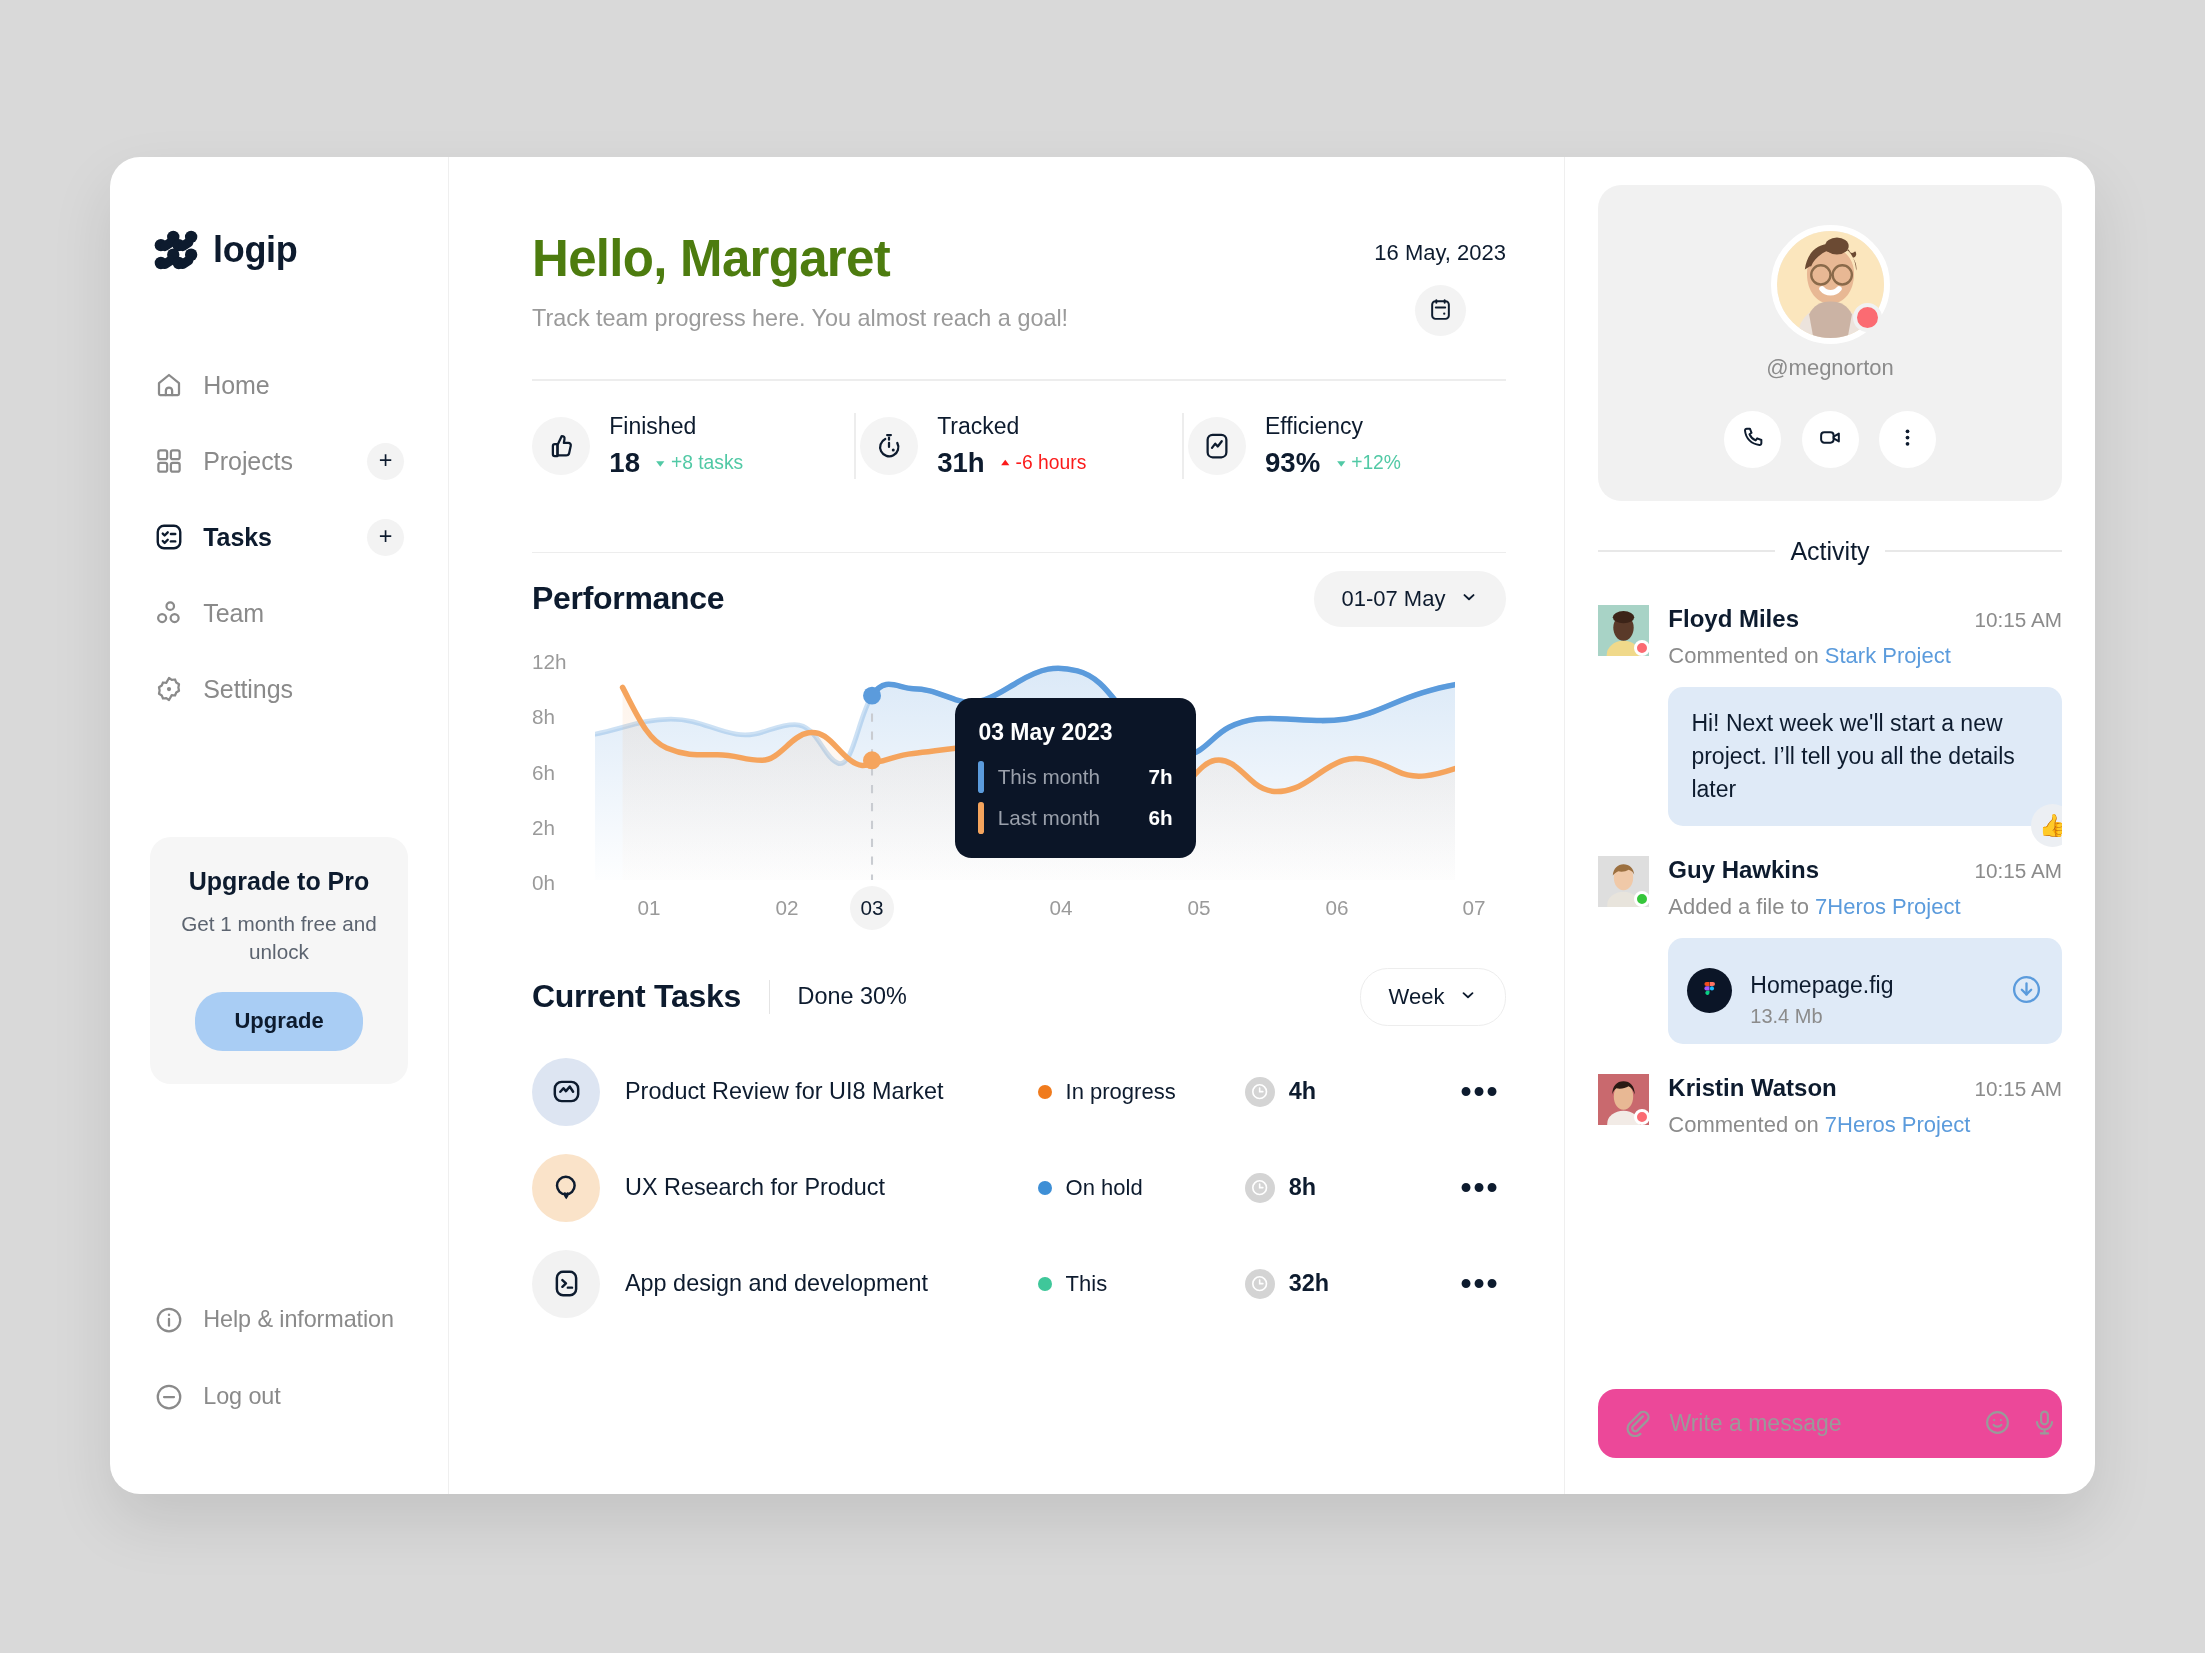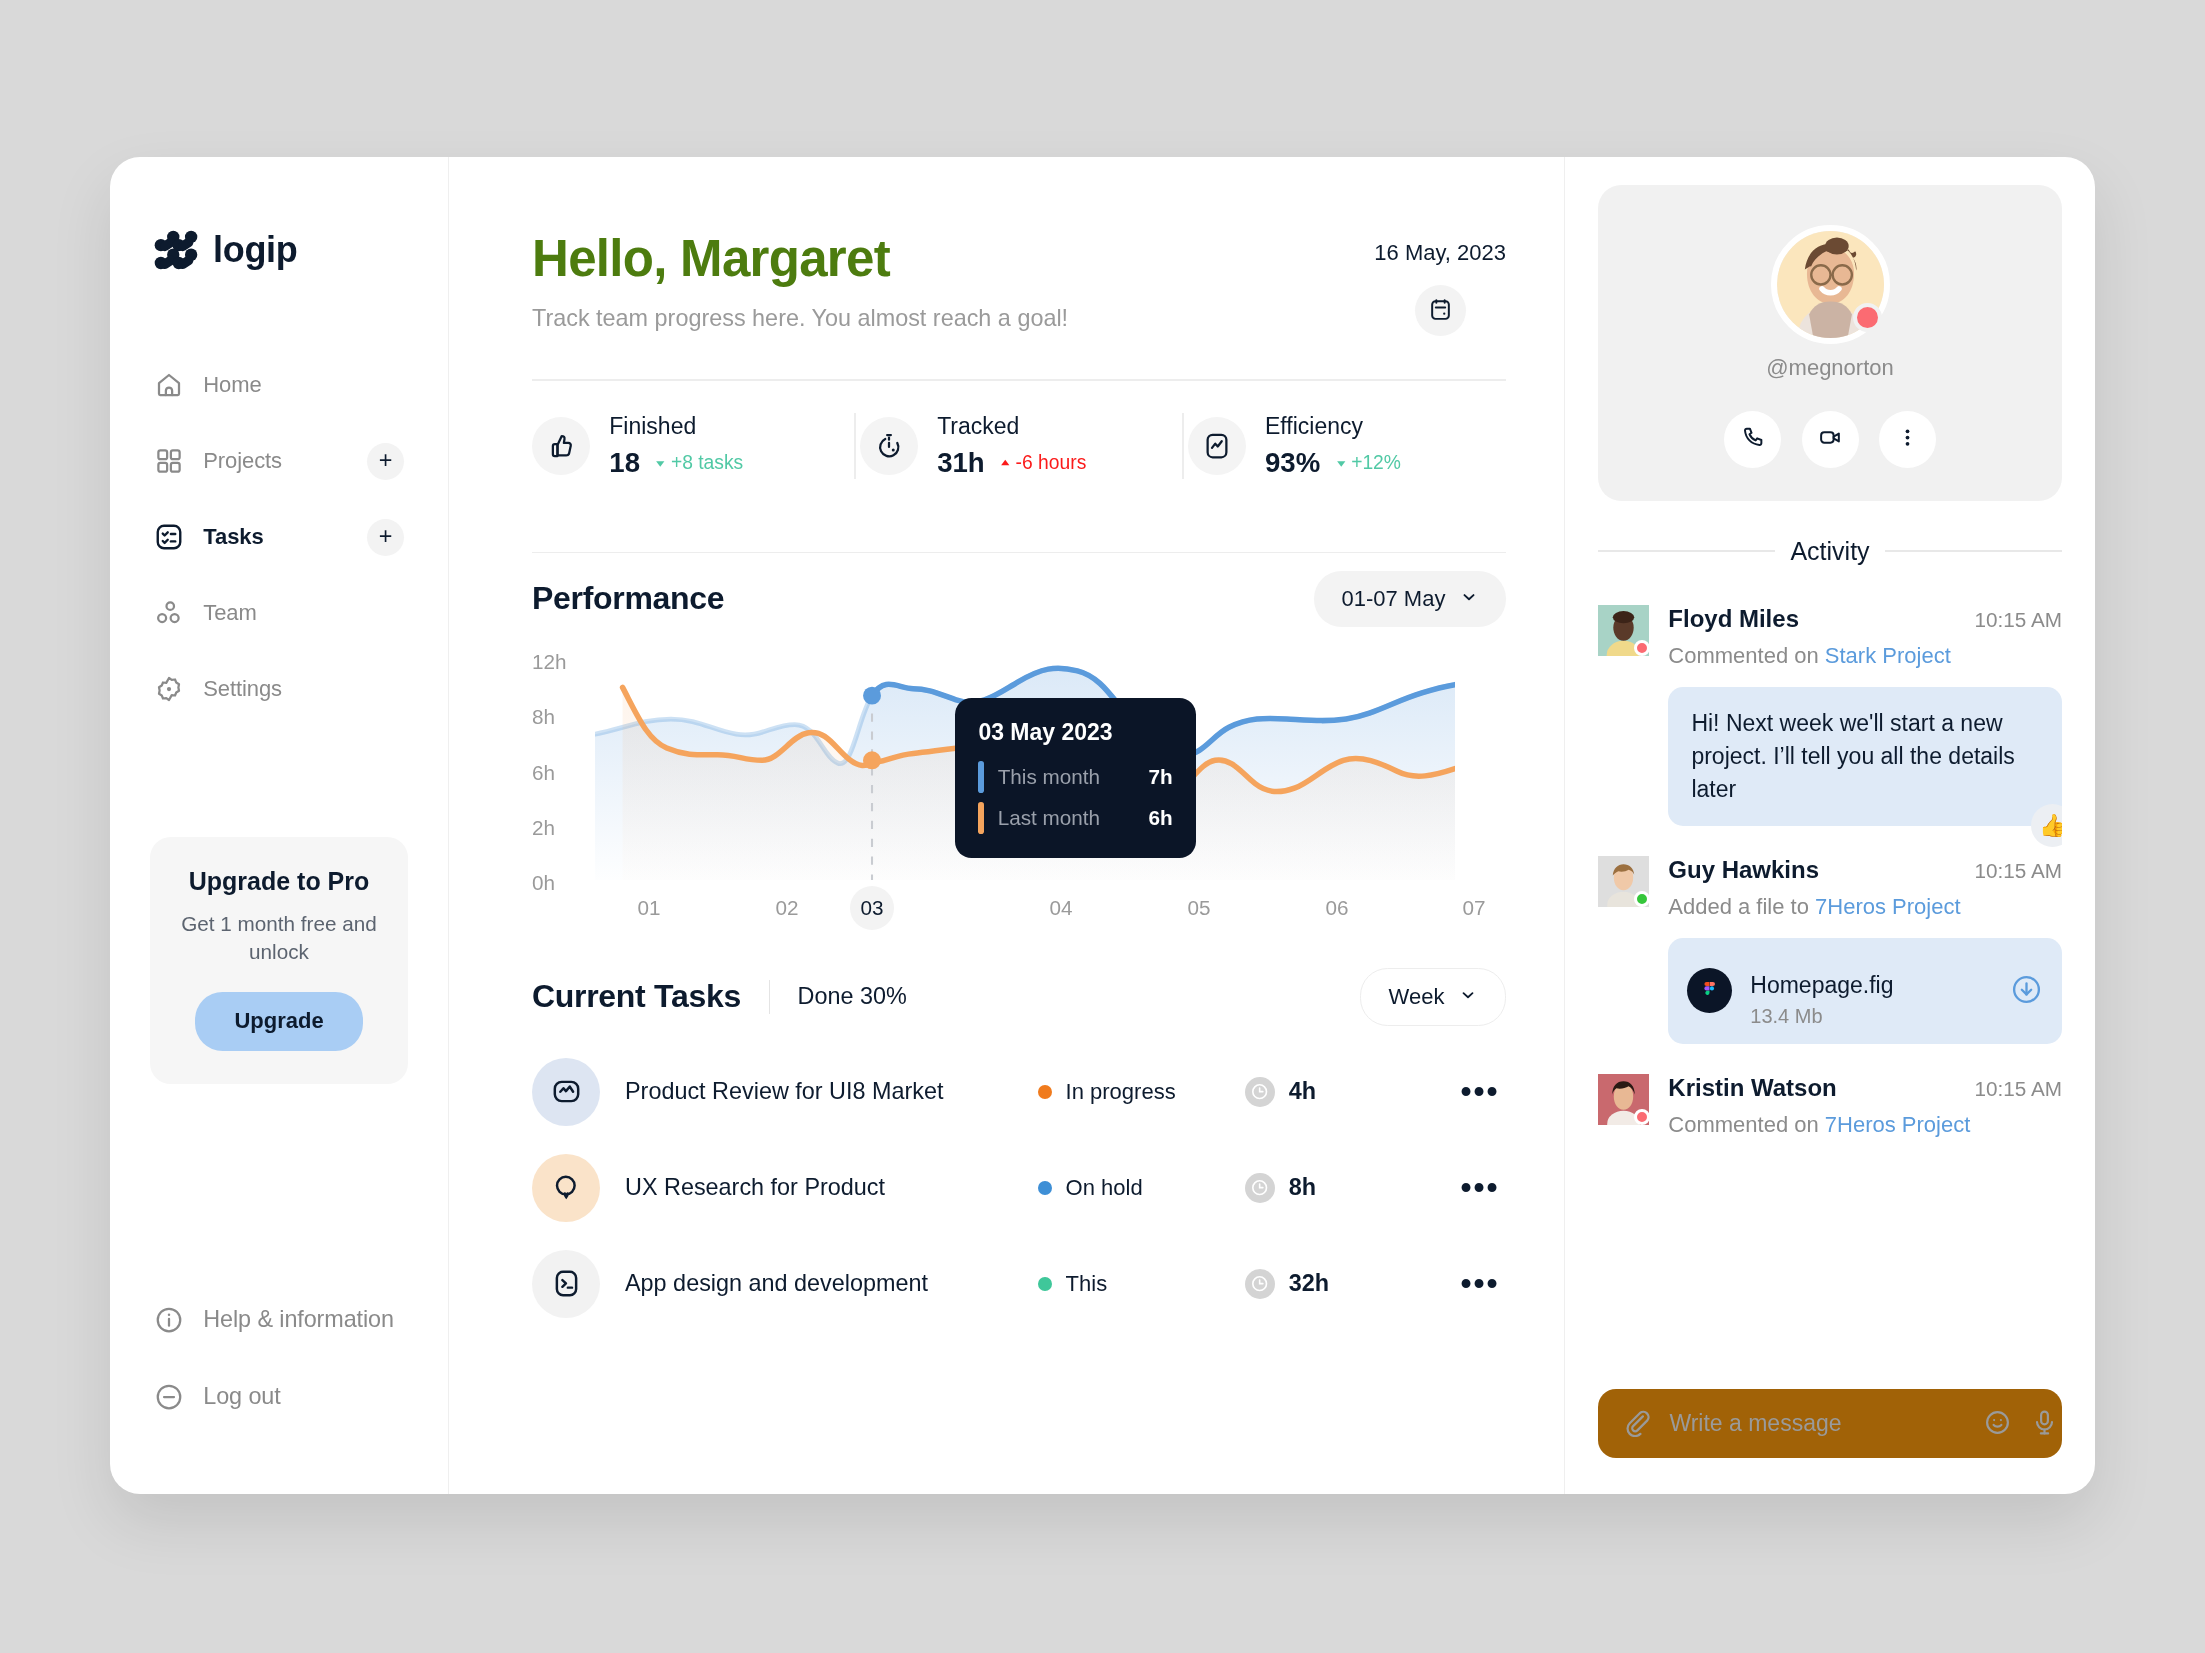--- a/index.html
+++ b/index.html
@@ -35,21 +35,21 @@
   .brand-name { font-size: 36px; font-weight: 700; color:#0d1b2e; letter-spacing:-0.3px; }
 
   .nav { margin-top: 76px; display:flex; flex-direction:column; }
   .nav-item {
     display:flex; align-items:center; gap:19.3px;
     padding: 0 44px; height: 76px;
     cursor: pointer; position: relative;
   }
   .nav-icon { width:30px; height:30px; flex:0 0 30px; display:flex; align-items:center; justify-content:center; }
   .nav-icon svg { width:30px; height:30px; }
-  .nav-label { font-size: 22px; color:#8a8a8a; letter-spacing:-0.1px; }
+  .nav-label { font-size: 25px; color:#8a8a8a; letter-spacing:-0.1px; }
   .nav-item.active .nav-label { color:#0d1b2e; font-weight:600; }
   .nav-plus {
     margin-left:auto; width:37px; height:37px; border-radius:50%;
     background:#f3f3f3; display:flex; align-items:center; justify-content:center;
     color:#0d1b2e; font-size:23.4px; line-height:1; font-weight:400;
   }
 
   .upgrade-card {
     margin: 110px 40px 0 40px;
     background: #f6f6f6;
@@ -215,21 +215,21 @@
     margin: 18px 0 0 70px; background:#dfeaf7; border-radius:15px;
     padding: 16.5px 19.3px; display:flex; align-items:center; gap:18px;
   }
   .fig-ico { width:45px; height:45px; border-radius:50%; background:#0b1527;
              display:flex; align-items:center; justify-content:center; flex:0 0 45px; }
   .file-name { font-size:23px; color:#0d1b2e;margin-top:18px; }
   .file-size { margin-top:5.5px; font-size:20px; color:#8b8b8b; }
   .dl-btn { margin-left:auto; background:none; border:none; cursor:pointer; display:flex; }
 
   .composer {
-    margin: auto 0 36px 0; background:#a16207; border-radius:18px;
+    margin: auto 0 36px 0; background:#ec4899; border-radius:18px;
     display:flex; align-items:center; gap:18px; padding: 18px 23.4px;
   }
   .comp-input { flex:1; border:none; background:transparent; outline:none;
                 font-family:inherit; font-size:23px; color:#0d1b2e; }
   .comp-input::placeholder { color:#9a9a9a; }
   .icon-btn { background:none; border:none; cursor:pointer; display:flex; padding:0; }
 </style>
 </head>
 <body>
 

